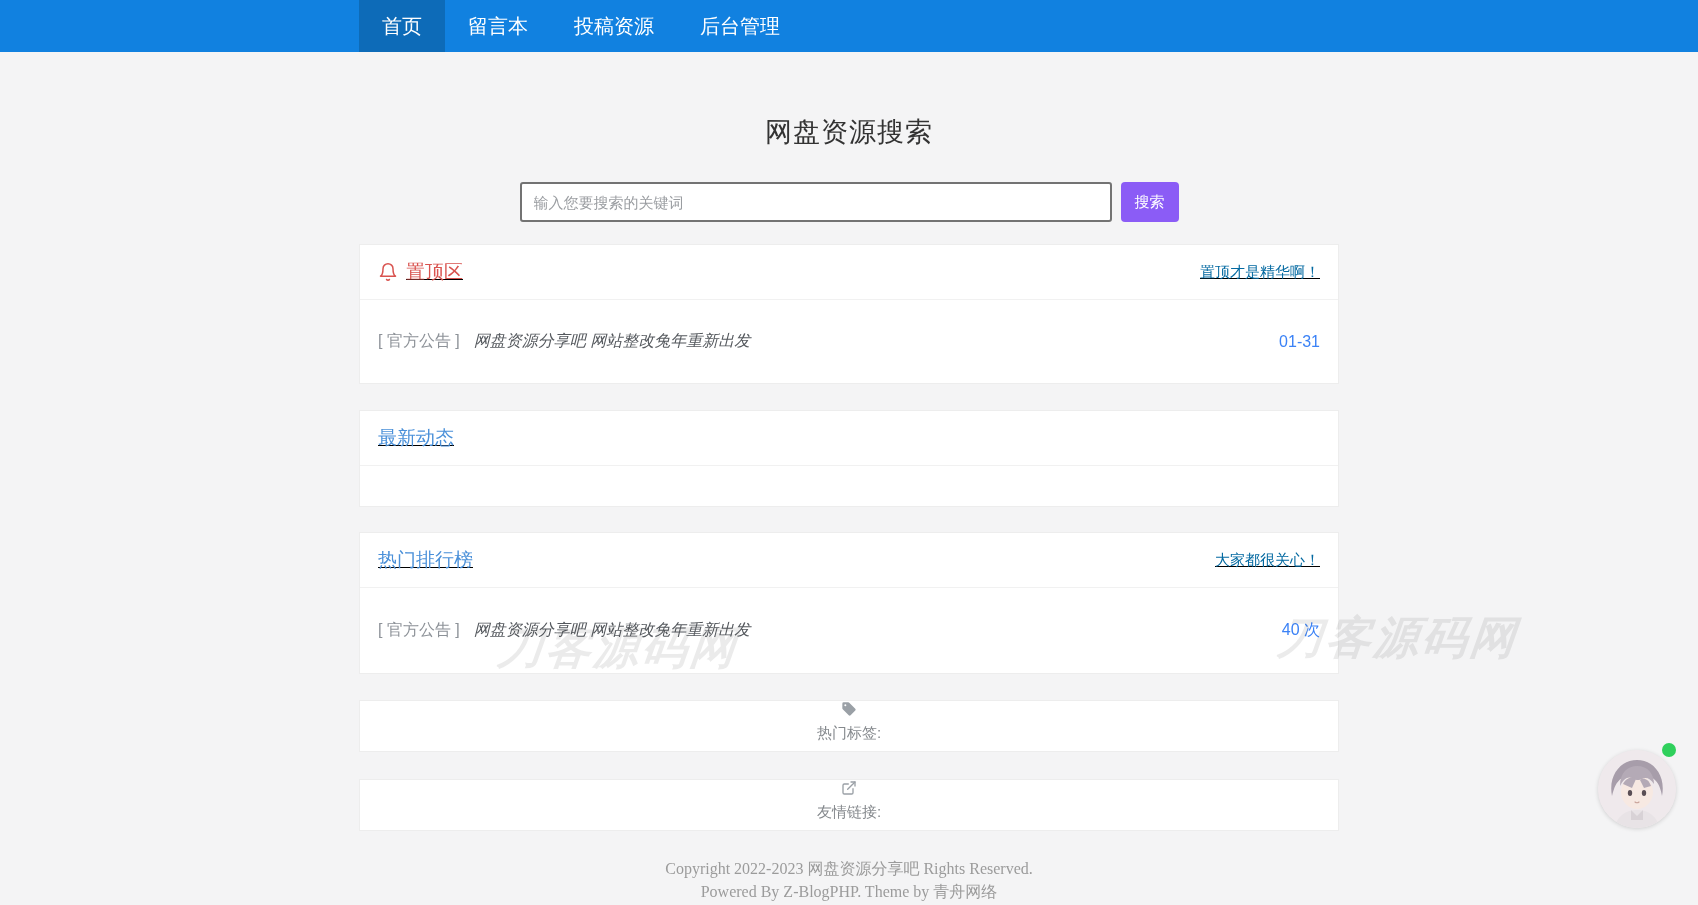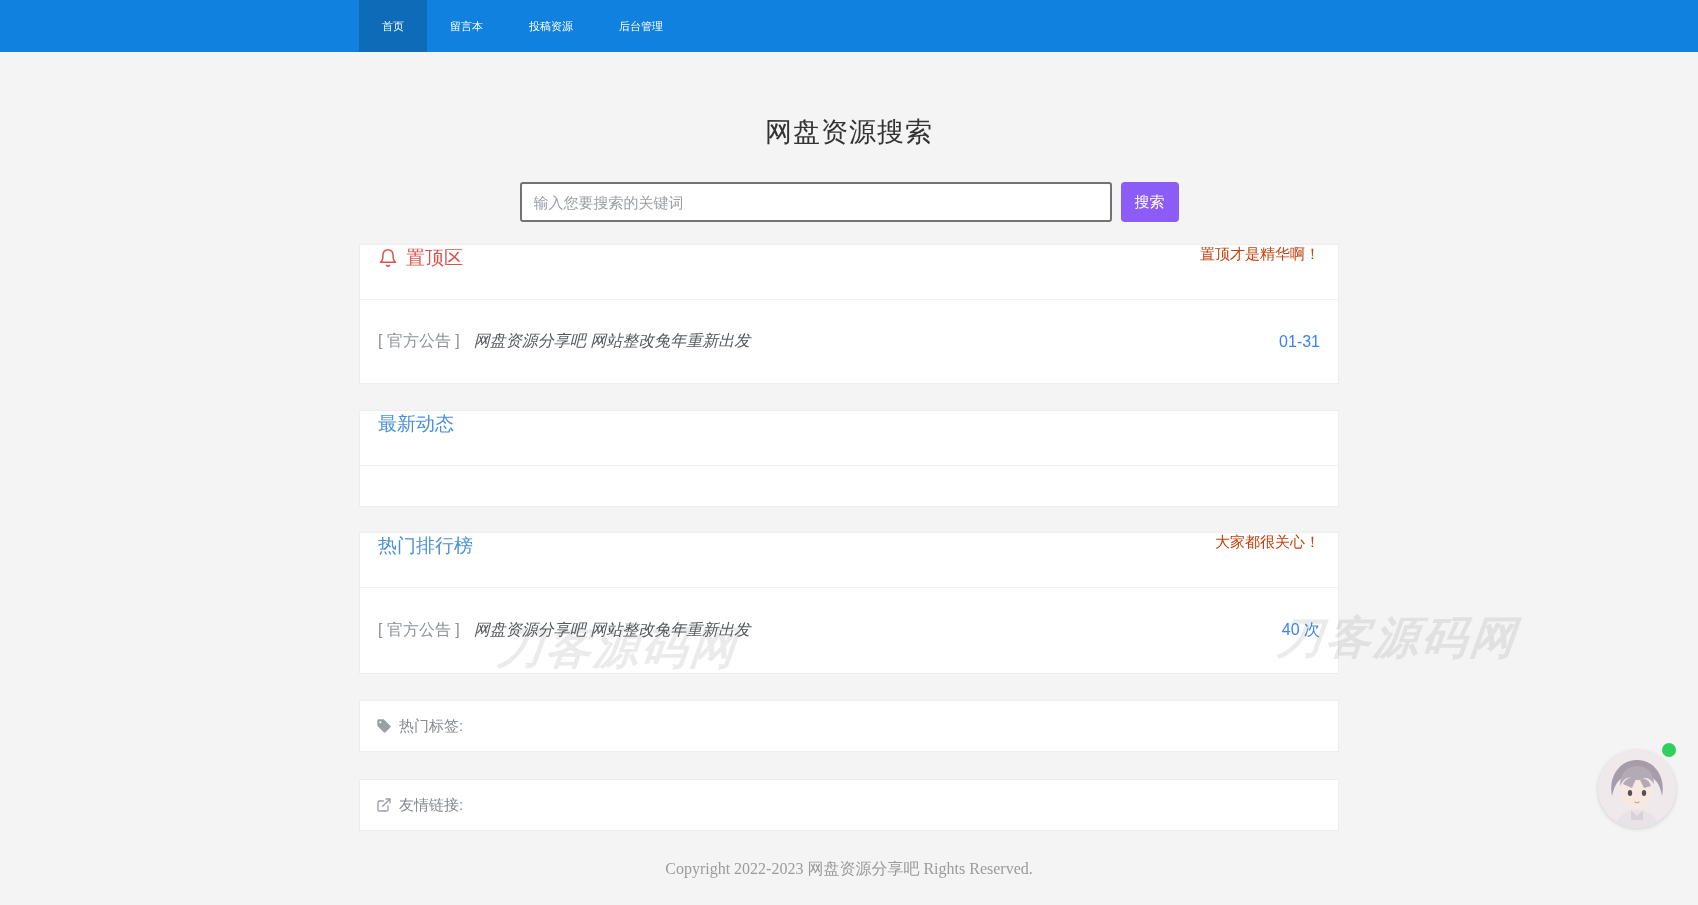--- a/index.html
+++ b/index.html
@@ -25,21 +25,21 @@
     width: 980px;
     margin: 0 auto;
     display: flex;
     height: 52px;
   }
   .nav-item {
     display: flex;
     align-items: center;
     padding: 0 23px;
     color: #ffffff;
-    font-size: 11px;
+    font-size: 20px;
     height: 52px;
     cursor: pointer;
   }
   .nav-item.active { background: #0d6bb8; }
   
   .page-title {
     margin-top: 62px;
     text-align: center;
     font-size: 27px;
     font-weight: 400;
@@ -79,30 +79,31 @@
   }
   
   .container { width: 980px; margin: 0 auto; }
   .card {
     background: #ffffff;
     border: 1px solid #ededed;
   }
   .card-header {
     height: 55px;
     display: flex;
-    align-items: flex-start;
+    align-items: center;
     justify-content: space-between;
     padding: 0 18px;
     border-bottom: 1px solid #f1f1f1;
+    text-decoration: underline;
   }
   .card-header-left { display: flex; align-items: center; gap: 8px; }
   .section-title { font-size: 19px; font-weight: 400; }
   .section-title.red { color: #d9534f; }
   .section-title.blue { color: #4a90d9; }
-  .section-subtitle { font-size: 15px; color: #c2410c; }
+  .section-subtitle { font-size: 15px; color: #0369a1; }
   .list-row {
     display: flex;
     align-items: center;
     justify-content: space-between;
     padding: 0 18px;
   }
   .row-h84 { height: 83px; }
   .row-h86 { height: 85px; }
   .row-left { display: flex; align-items: center; gap: 14px; font-size: 16px; }
   .row-category { color: #8d9298; }
@@ -117,20 +118,21 @@
   .strip {
     background: #ffffff;
     border: 1px solid #ededed;
     height: 52px;
     display: flex;
     align-items: center;
     padding: 0 16px;
     gap: 7px;
     font-size: 15px;
     color: #85898d;
+    flex-direction: column;
   }
   
   .footer {
     margin-top: 26px;
     text-align: center;
     color: #9b9b9b;
     font-size: 16px;
     line-height: 23px;
     font-family: "Liberation Serif", "DejaVu Serif", serif;
   }
@@ -261,20 +263,21 @@
           <path d="M18 13v6a2 2 0 0 1-2 2H5a2 2 0 0 1-2-2V8a2 2 0 0 1 2-2h6"></path>
           <polyline points="15 3 21 3 21 9"></polyline>
           <line x1="10" y1="14" x2="21" y2="3"></line>
         </svg>
       </span>
       <span>友情链接:</span>
     </div>
 
     <div class="footer">
       <div>Copyright 2022-2023 网盘资源分享吧 Rights Reserved.</div>
+      <div>Powered By Z-BlogPHP. Theme by 青舟网络</div>
     </div>
 
   </div>
 
   <div class="watermark wm1">刀客源码网</div>
   <div class="watermark wm2">刀客源码网</div>
 
   <div class="avatar-widget">
     <div class="avatar-circle">
       <svg width="78" height="78" viewBox="0 0 78 78">

